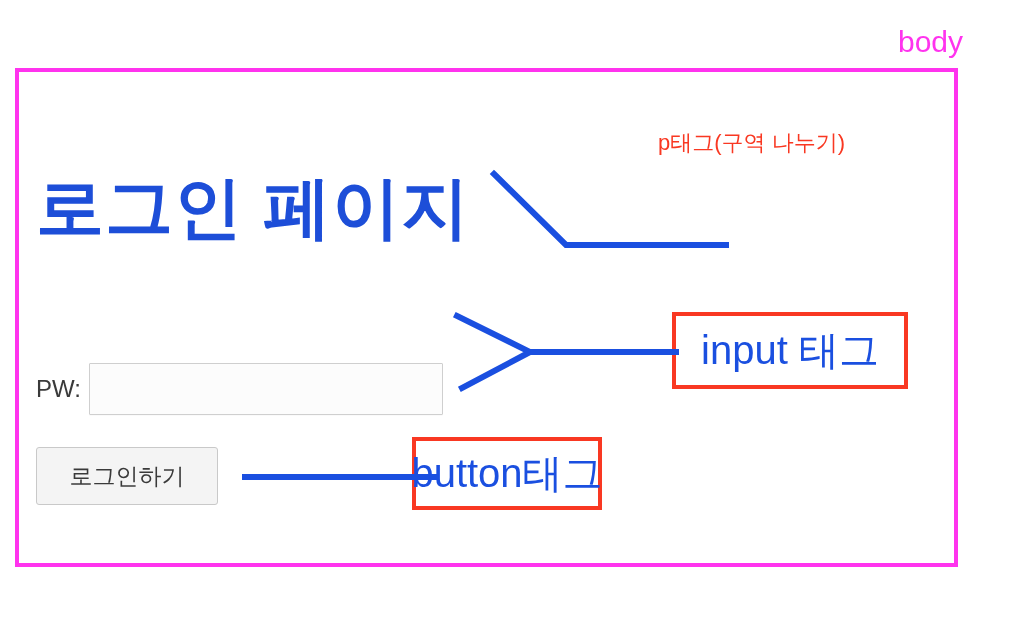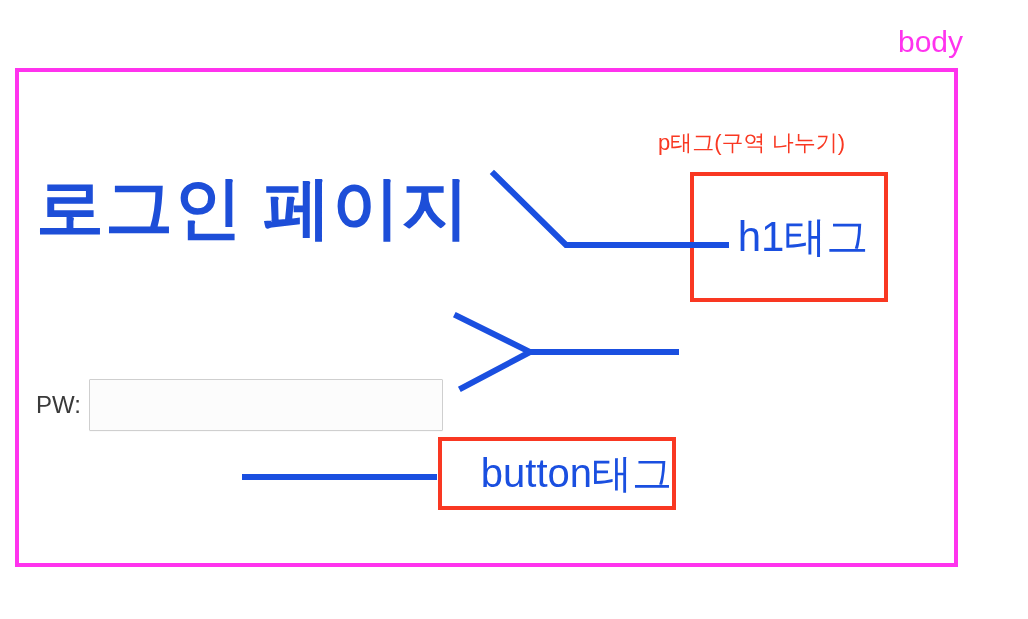--- a/index.html
+++ b/index.html
@@ -74,21 +74,21 @@
     border-radius: 1px;
     font-size: 16px;
     padding: 2px 6px;
     color: #222;
     outline: none;
     font-family: "Liberation Sans", sans-serif;
     box-shadow: 0 1px 0 rgba(0,0,0,0.02);
   }
   #row-id { left: 36px; top: 276px; }
   #row-id .text-input { width: 352px; height: 44px; }
-  #row-pw { left: 36px; top: 379px; }
+  #row-pw { left: 36px; top: 363px; }
   #row-pw .text-input { width: 354px; height: 52px; }
 
   #login-button {
     position: absolute;
     left: 36px;
     top: 447px;
     width: 182px;
     height: 58px;
     background: #f4f4f4;
     border: 1px solid #c9c9c9;
@@ -115,21 +115,21 @@
     color: #1a4FE0;
     font-family: "Liberation Sans", sans-serif;
     white-space: nowrap;
   }
   #anno-h1-box   { left: 690px; top: 172px; width: 198px; height: 130px; }
   #anno-h1-box .anno-text { font-size: 42px; padding-left: 28px; }
 
   #anno-input-box { left: 672px; top: 312px; width: 236px; height: 77px; }
   #anno-input-box .anno-text { font-size: 40px; }
 
-  #anno-button-box { left: 438px; top: 437px; width: 238px; height: 73px; justify-content: flex-end; }
+  #anno-button-box { left: 412px; top: 437px; width: 190px; height: 73px; }
   #anno-button-box .anno-text { font-size: 40px; }
 
   #anno-p-label {
     position: absolute;
     left: 658px;
     top: 128px;
     font-size: 22px;
     color: #F93822;
     font-family: "Liberation Sans", sans-serif;
     white-space: nowrap;
@@ -154,27 +154,28 @@
   <div id="body-box"></div>
 
   <h1 id="page-title">로그인 페이지</h1>
 
 
   <div class="field-row" id="row-pw">
     <span class="field-label">PW:</span>
     <input class="text-input" type="text" value="" style="">
   </div>
 
+  <button id="login-button">로그인하기</button>
 
   <div id="anno-p-label">p태그(구역 나누기)</div>
 
-  <div class="anno-box" id="anno-h1-box">
-    <span class="anno-text">h1태그</span>
+
+  <div class="anno-box" id="anno-input-box">
+    <span class="anno-text">input 태그</span>
   </div>
-
 
   <div class="anno-box" id="anno-button-box">
     <span class="anno-text">button태그</span>
   </div>
 
   <svg id="connectors" viewBox="0 0 1028 619" xmlns="http://www.w3.org/2000/svg">
 
     <polyline points="494,174 566,245 726,245" fill="none" stroke="#1A4FE0" stroke-width="6" stroke-linecap="square"></polyline>
 
     <polyline points="457,316 530,352 462,388" fill="none" stroke="#1A4FE0" stroke-width="6" stroke-linecap="square"></polyline>

